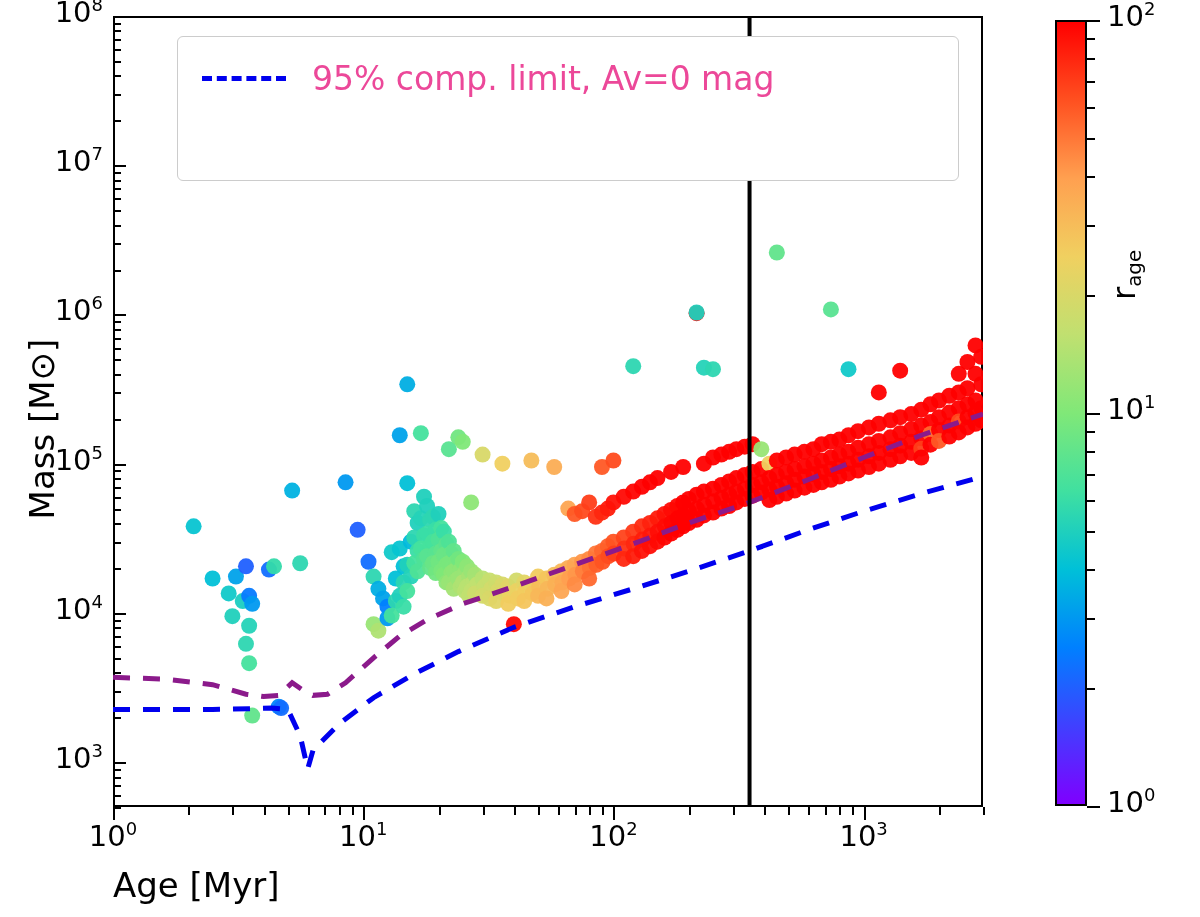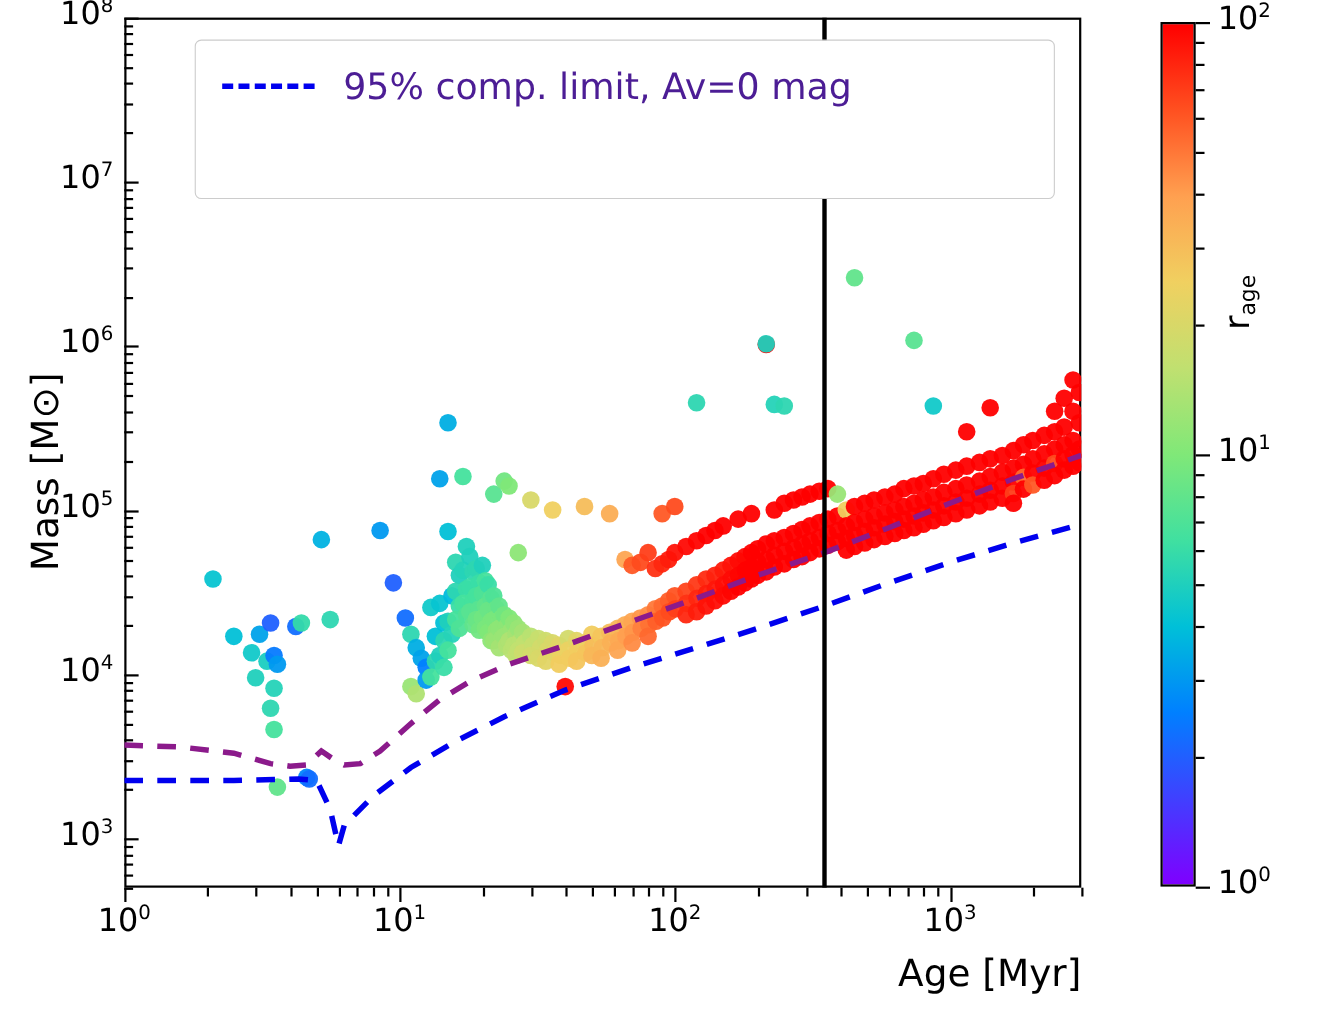--- a/index.html
+++ b/index.html
@@ -59,21 +59,21 @@
     left: -118px;
     top: 412px;
     width: 320px;
     text-align: center;
     transform: rotate(-90deg);
   }
   #xlabel {
     left: 113px;
     top: 868px;
     width: 870px;
-    text-align: right;
+    text-align: left;
   }
   #legend-box {
     position: absolute;
     left: 177px;
     top: 36px;
     width: 782px;
     height: 145px;
     background: #ffffff;
     border: 1.3px solid #cccccc;
     border-radius: 6px;
@@ -89,21 +89,21 @@
   .legend-swatch {
     width: 84px;
     height: 0;
     border-top-width: 5px;
     border-top-style: dashed;
     margin-right: 26px;
     flex: 0 0 auto;
   }
   .legend-text {
     font-size: 33px;
-    color: #4c1d95;
+    color: #ec4899;
     white-space: nowrap;
   }
   #colorbar-wrap {
     position: absolute;
     left: 1055px;
     top: 20px;
     width: 32px;
     height: 786px;
   }
   #colorbar-gradient {

